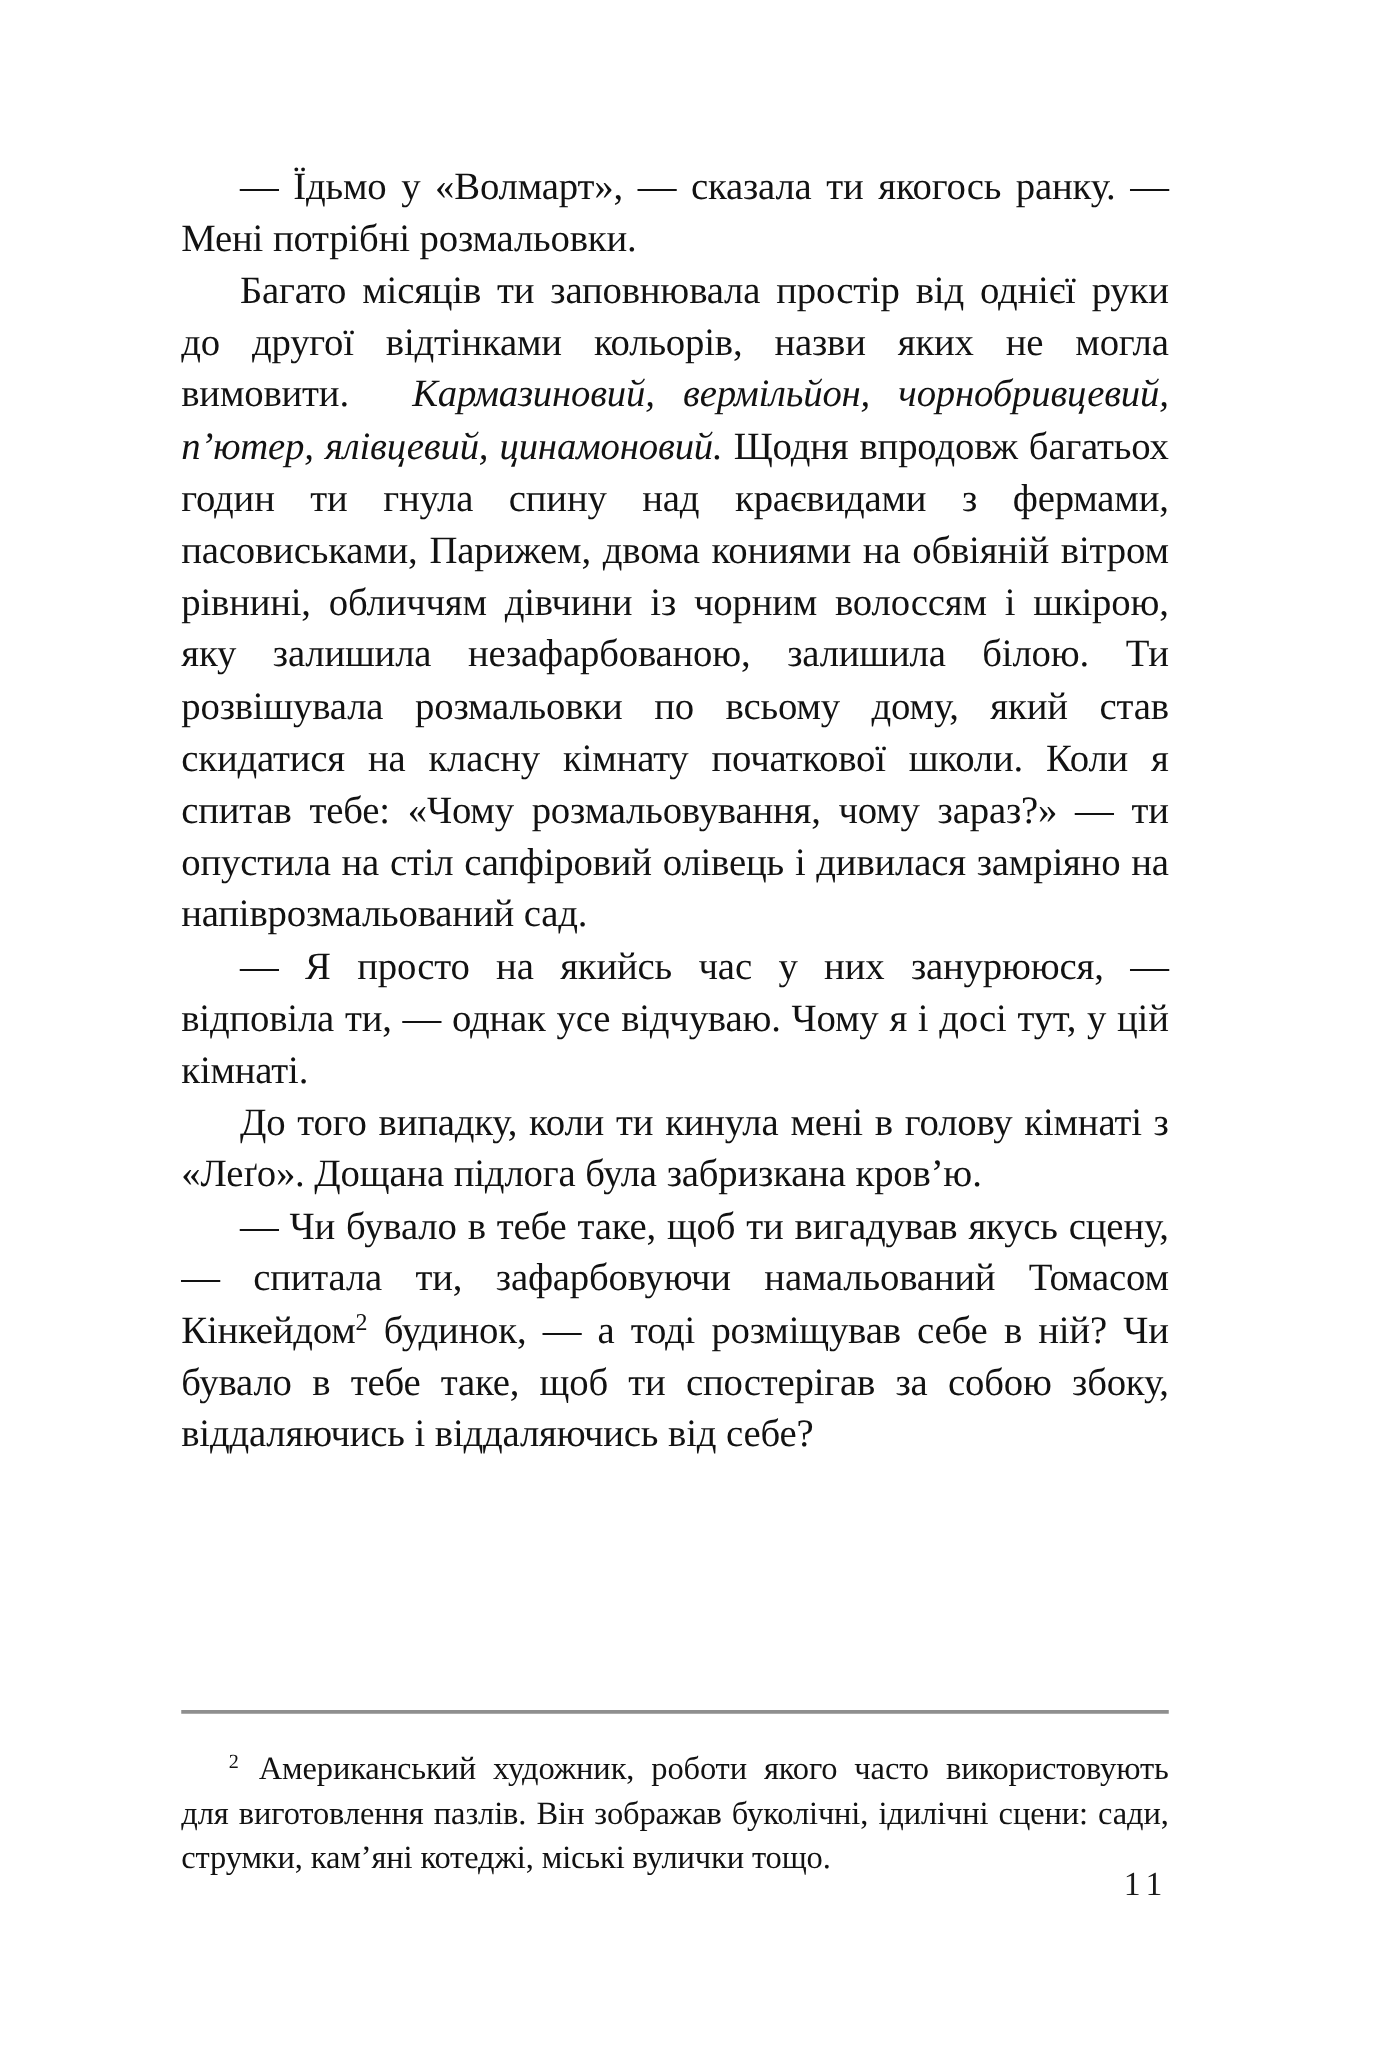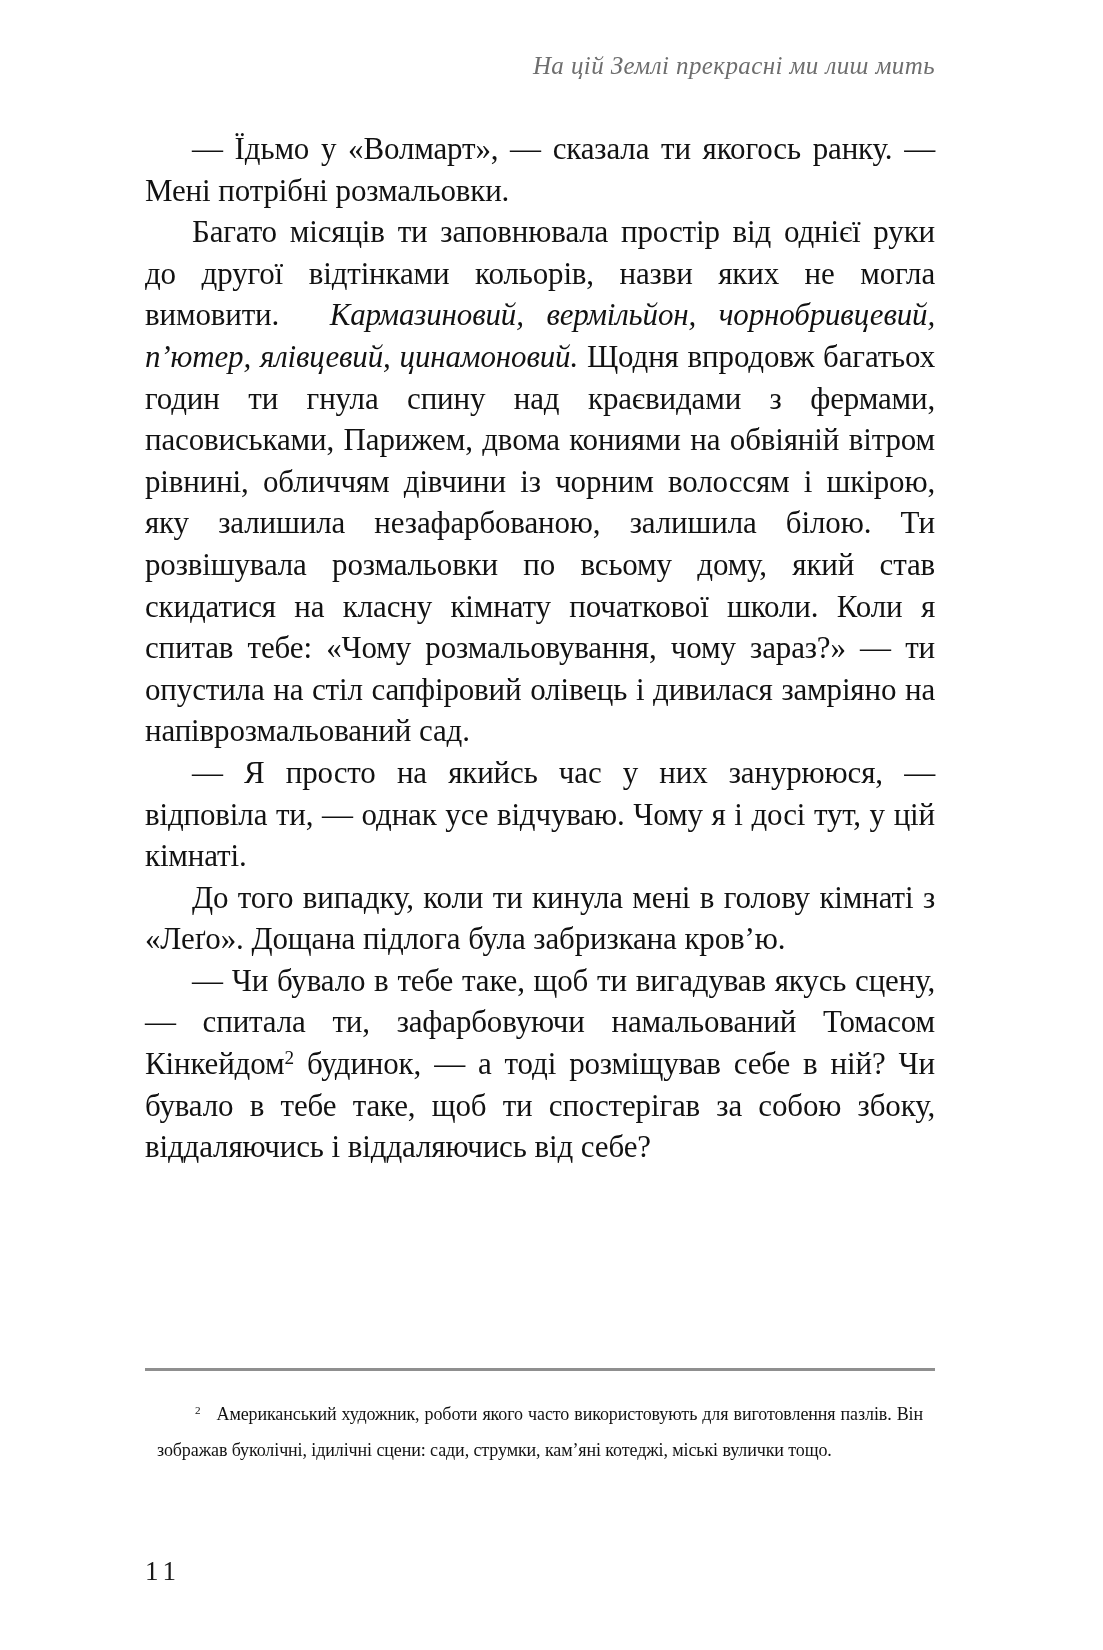--- a/index.html
+++ b/index.html
@@ -83,55 +83,54 @@
 
   .footnote-rule {
     width: 790px;
     height: 3px;
     background: #8f8f8f;
     margin: 0 0 26px 0;
     border: 0;
   }
 
   p.footnote {
-    margin: 12px;
+    margin: 0;
     text-indent: 0;
     text-align: justify;
-    font-size: 18px;
+    font-size: 26px;
     line-height: 35.5px;
     letter-spacing: -0.1px;
     color: #121212;
   }
 
   p.footnote .fn-marker {
     font-size: 0.62em;
     vertical-align: 0.58em;
     line-height: 0;
     margin-left: 38px;
     margin-right: 16px;
   }
 
   
   .folio {
     position: absolute;
     left: 145px;
-    top: 1556px;
+    top: 1492px;
     width: 790px;
-    text-align: left;
+    text-align: right;
     font-size: 27px;
     letter-spacing: 5px;
     color: #1a1a1a;
   }
 </style>
 </head>
 <body>
 
 <div class="page">
 
-  <div class="running-head">На цій Землі прекрасні ми лиш мить</div>
 
   <div class="textblock">
 
     <p class="para"><span>— Їдьмо у «Волмарт», — сказала ти якогось ранку. — Мені потрібні розмальовки.</span></p>
     <p class="para"><span>Багато місяців ти заповнювала простір від однієї руки до другої відтінками кольорів, назви яких не могла вимовити. </span><em class="italic">Кармазиновий, вермільйон, чорнобривцевий, п’ютер, ялівцевий, цинамоновий.</em><span> Щодня впродовж багатьох годин ти гнула спину над краєвидами з фермами, пасовиськами, Парижем, двома кониями на обвіяній вітром рівнині, обличчям дівчини із чорним волоссям і шкірою, яку залишила незафарбованою, залишила білою. Ти розвішувала розмальовки по всьому дому, який став скидатися на класну кімнату початкової школи. Коли я спитав тебе: «Чому розмальовування, чому зараз?» — ти опустила на стіл сапфіровий олівець і дивилася замріяно на напіврозмальований сад.</span></p>
     <p class="para"><span>— Я просто на якийсь час у них занурююся, — відповіла ти, — однак усе відчуваю. Чому я і досі тут, у цій кімнаті.</span></p>
     <p class="para"><span>До того випадку, коли ти кинула мені в голову кімнаті з «Леґо». Дощана підлога була забризкана кров’ю.</span></p>
     <p class="para"><span>— Чи бувало в тебе таке, щоб ти вигадував якусь сцену, — спитала ти, зафарбовуючи намальований Томасом Кінкейдом</span><sup class="fn-ref">2</sup><span> будинок, — а тоді розміщував себе в ній? Чи бувало в тебе таке, щоб ти спостерігав за собою збоку, віддаляючись і віддаляючись від себе?</span></p>
 
   </div>

